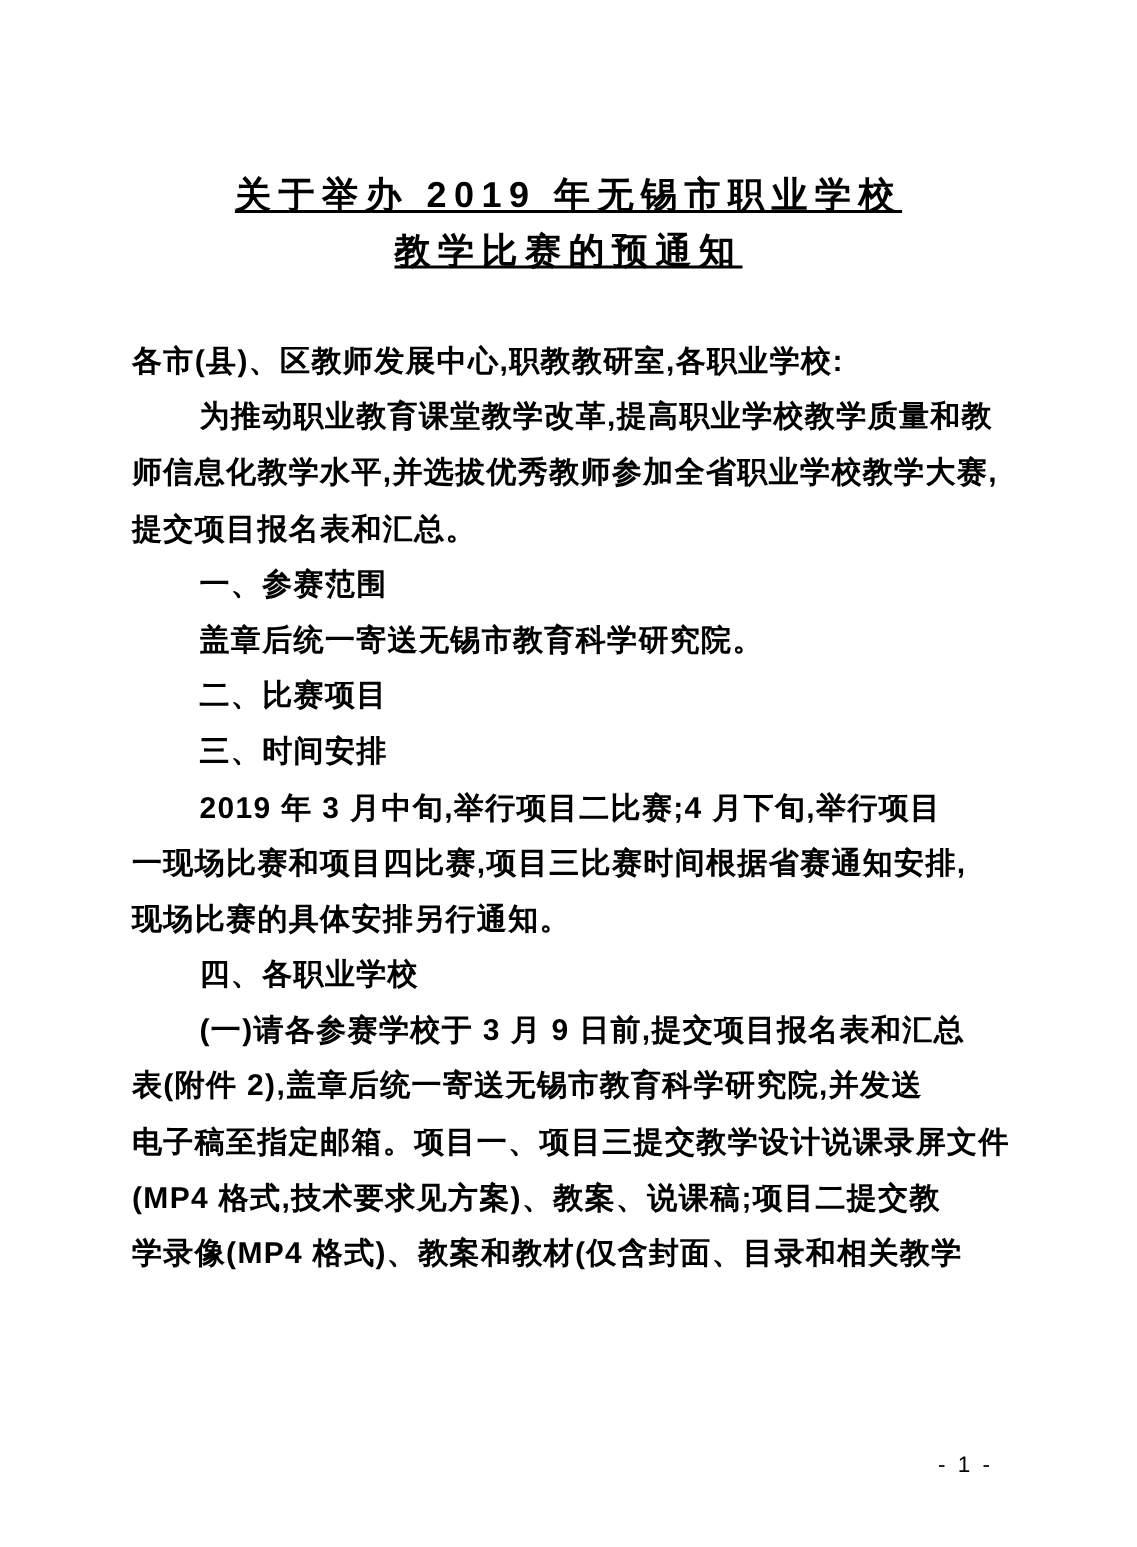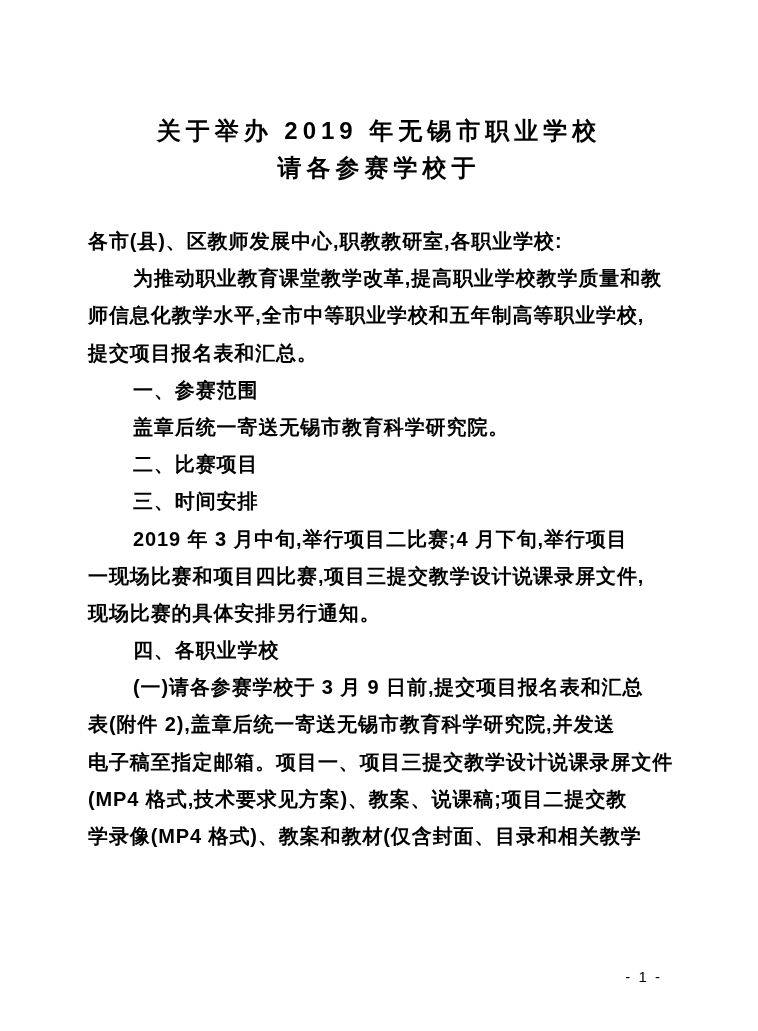--- a/index.html
+++ b/index.html
@@ -20,20 +20,21 @@
     padding-top: 112px;
     text-align: center;
     font-size: 24px;
     font-weight: 700;
     letter-spacing: 5px;
   }
   .title-line {
     line-height: 37px;
     height: 37px;
     white-space: nowrap;
+    text-decoration: underline;
   }
   .body-block {
     margin-top: 37px;
     margin-left: 88px;
     width: 582px;
     font-size: 20px;
     font-weight: 700;
   }
   .line {
     line-height: 37.2px;
@@ -55,34 +56,34 @@
     color: #000000;
   }
 </style>
 </head>
 <body>
 
 <div class="page">
 
   <div class="title-block">
     <div class="title-line">关于举办 2019 年无锡市职业学校</div>
-    <div class="title-line">请各参赛学校于</div>
+    <div class="title-line">教学比赛的预通知</div>
   </div>
 
   <div class="body-block">
     <div class="line">各市(县)、区教师发展中心,职教教研室,各职业学校:</div>
     <div class="line ind">为推动职业教育课堂教学改革,提高职业学校教学质量和教</div>
-    <div class="line">师信息化教学水平,全市中等职业学校和五年制高等职业学校,</div>
+    <div class="line">师信息化教学水平,并选拔优秀教师参加全省职业学校教学大赛,</div>
     <div class="line">提交项目报名表和汇总。</div>
     <div class="line ind">一、参赛范围</div>
     <div class="line ind">盖章后统一寄送无锡市教育科学研究院。</div>
     <div class="line ind">二、比赛项目</div>
     <div class="line ind">三、时间安排</div>
     <div class="line ind">2019 年 3 月中旬,举行项目二比赛;4 月下旬,举行项目</div>
-    <div class="line">一现场比赛和项目四比赛,项目三提交教学设计说课录屏文件,</div>
+    <div class="line">一现场比赛和项目四比赛,项目三比赛时间根据省赛通知安排,</div>
     <div class="line">现场比赛的具体安排另行通知。</div>
     <div class="line ind">四、各职业学校</div>
     <div class="line ind">(一)请各参赛学校于 3 月 9 日前,提交项目报名表和汇总</div>
     <div class="line">表(附件 2),盖章后统一寄送无锡市教育科学研究院,并发送</div>
     <div class="line">电子稿至指定邮箱。项目一、项目三提交教学设计说课录屏文件</div>
     <div class="line">(MP4 格式,技术要求见方案)、教案、说课稿;项目二提交教</div>
     <div class="line">学录像(MP4 格式)、教案和教材(仅含封面、目录和相关教学</div>
   </div>
 
   <div class="page-number">- 1 -</div>

